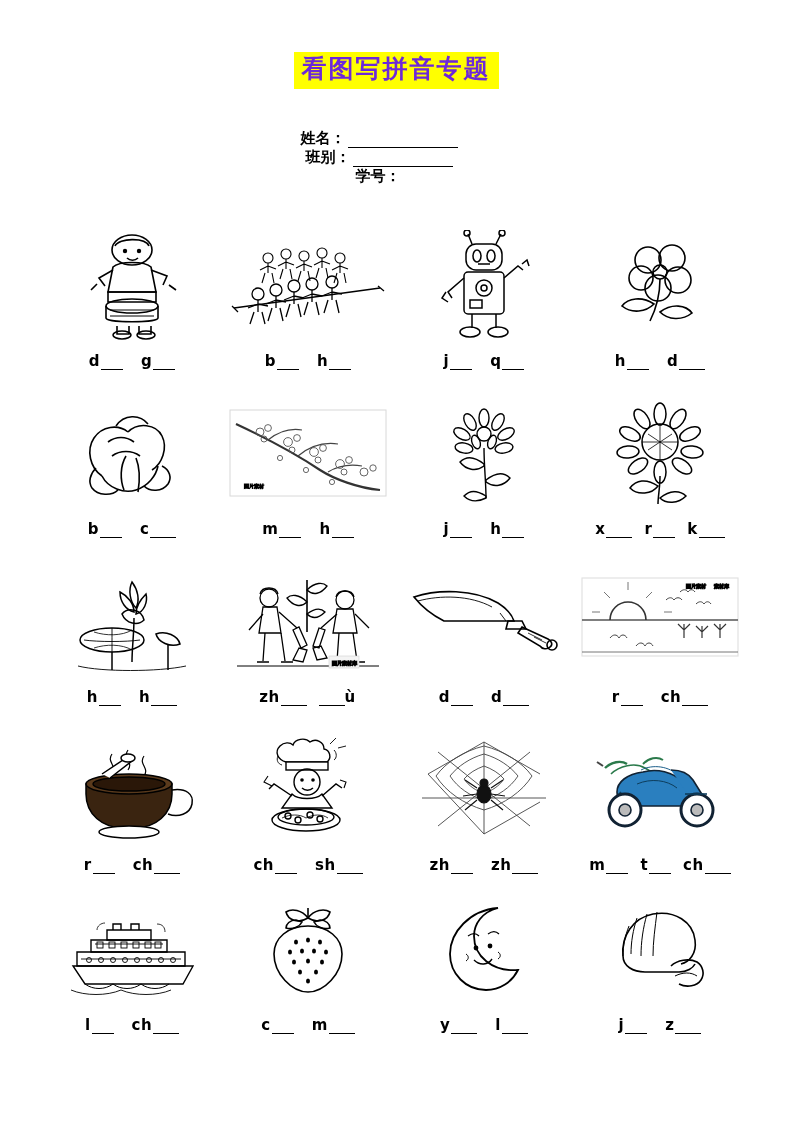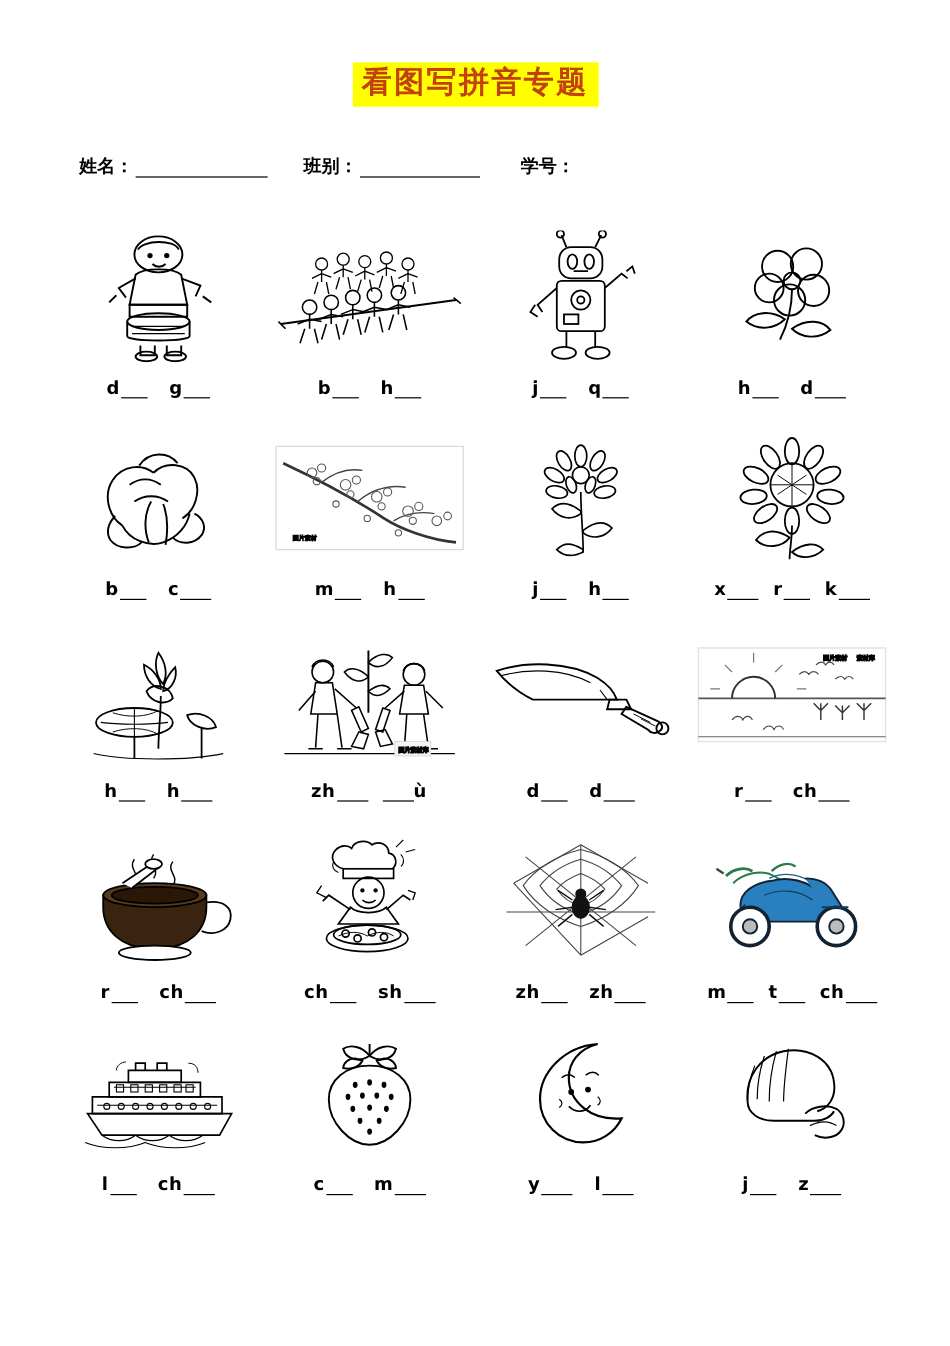--- a/index.html
+++ b/index.html
@@ -30,33 +30,34 @@
     margin-top: 52px;
   }
   .title {
     display: inline-block;
     background: #ffff00;
     font-family: "DejaVu Sans", sans-serif;
     font-weight: bold;
     font-size: 25px;
     letter-spacing: 2px;
     padding: 3px 8px 5px 8px;
-    color: #c2410c;
+    color: #6d28d9;
     line-height: 1.15;
   }
 
   
   .info-row {
     margin-top: 40px;
     padding: 0 100px 0 66px;
     display: flex;
-    align-items: flex-start;
+    align-items: center;
     font-family: "DejaVu Sans", sans-serif;
     font-size: 15px;
     font-weight: bold;
+    flex-direction: column;
   }
   .info-item {
     display: flex;
     align-items: flex-end;
     white-space: nowrap;
   }
   .info-label { margin-right: 2px; }
   .blank-line {
     display: inline-block;
     border-bottom: 1.4px solid #000;

